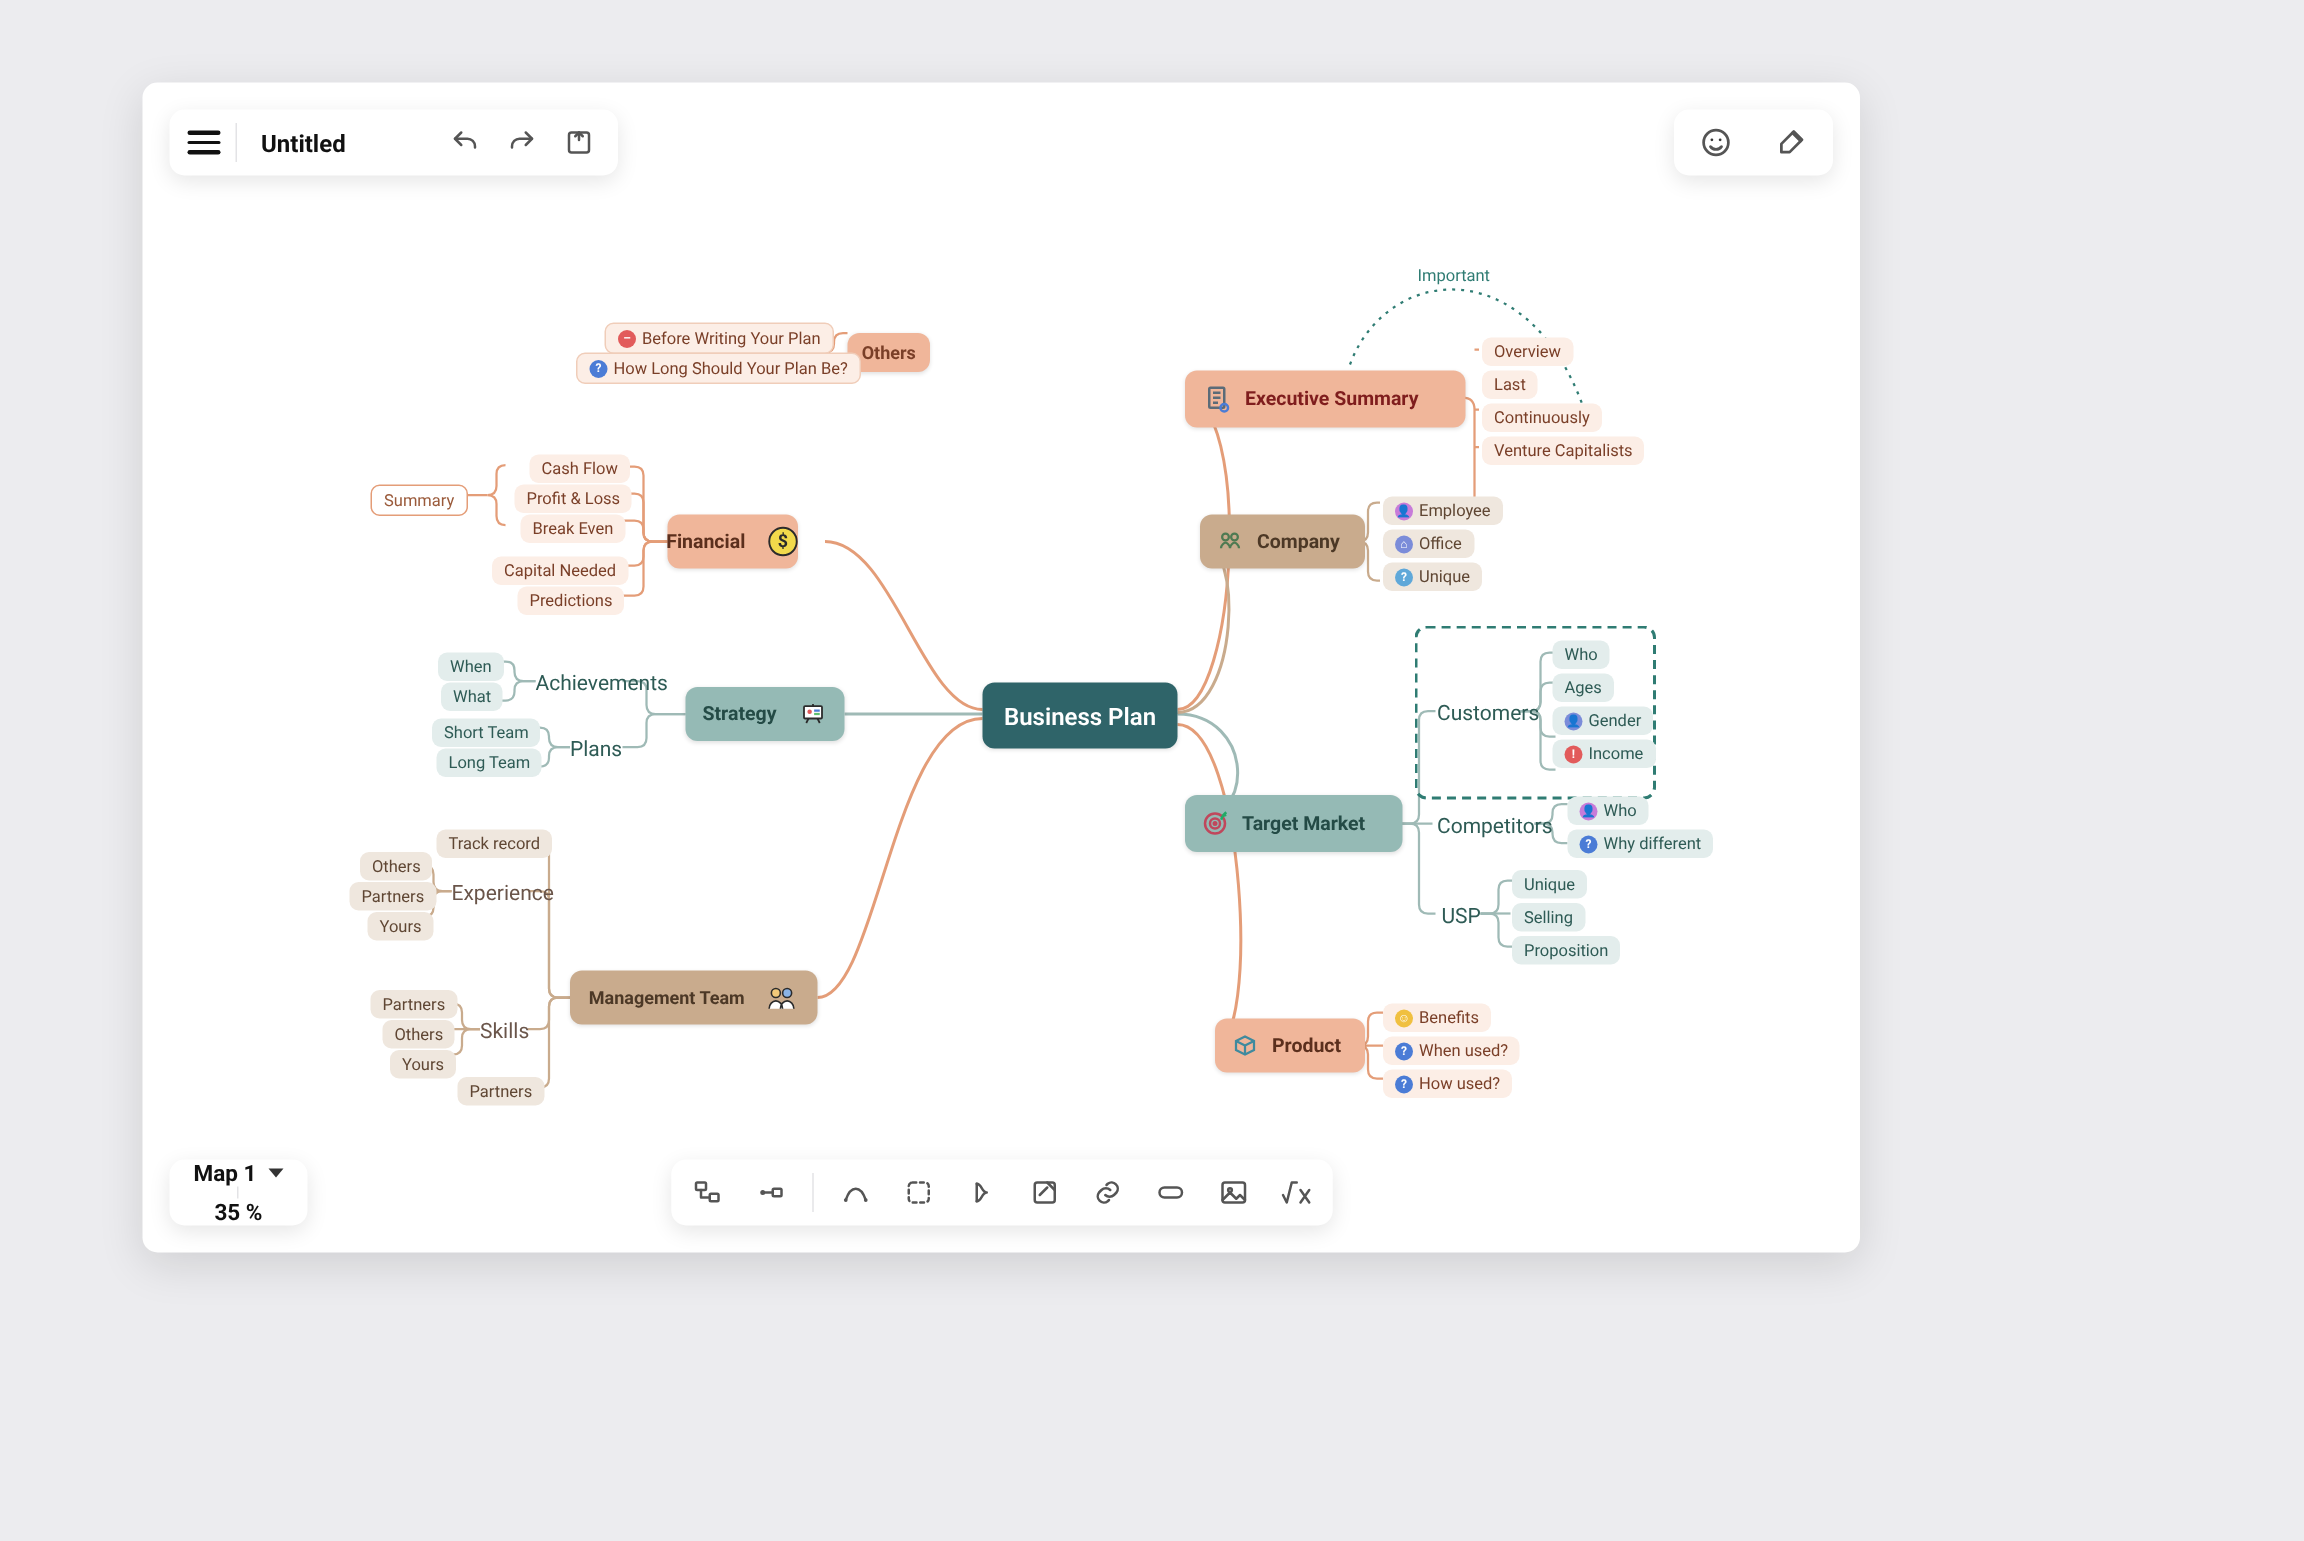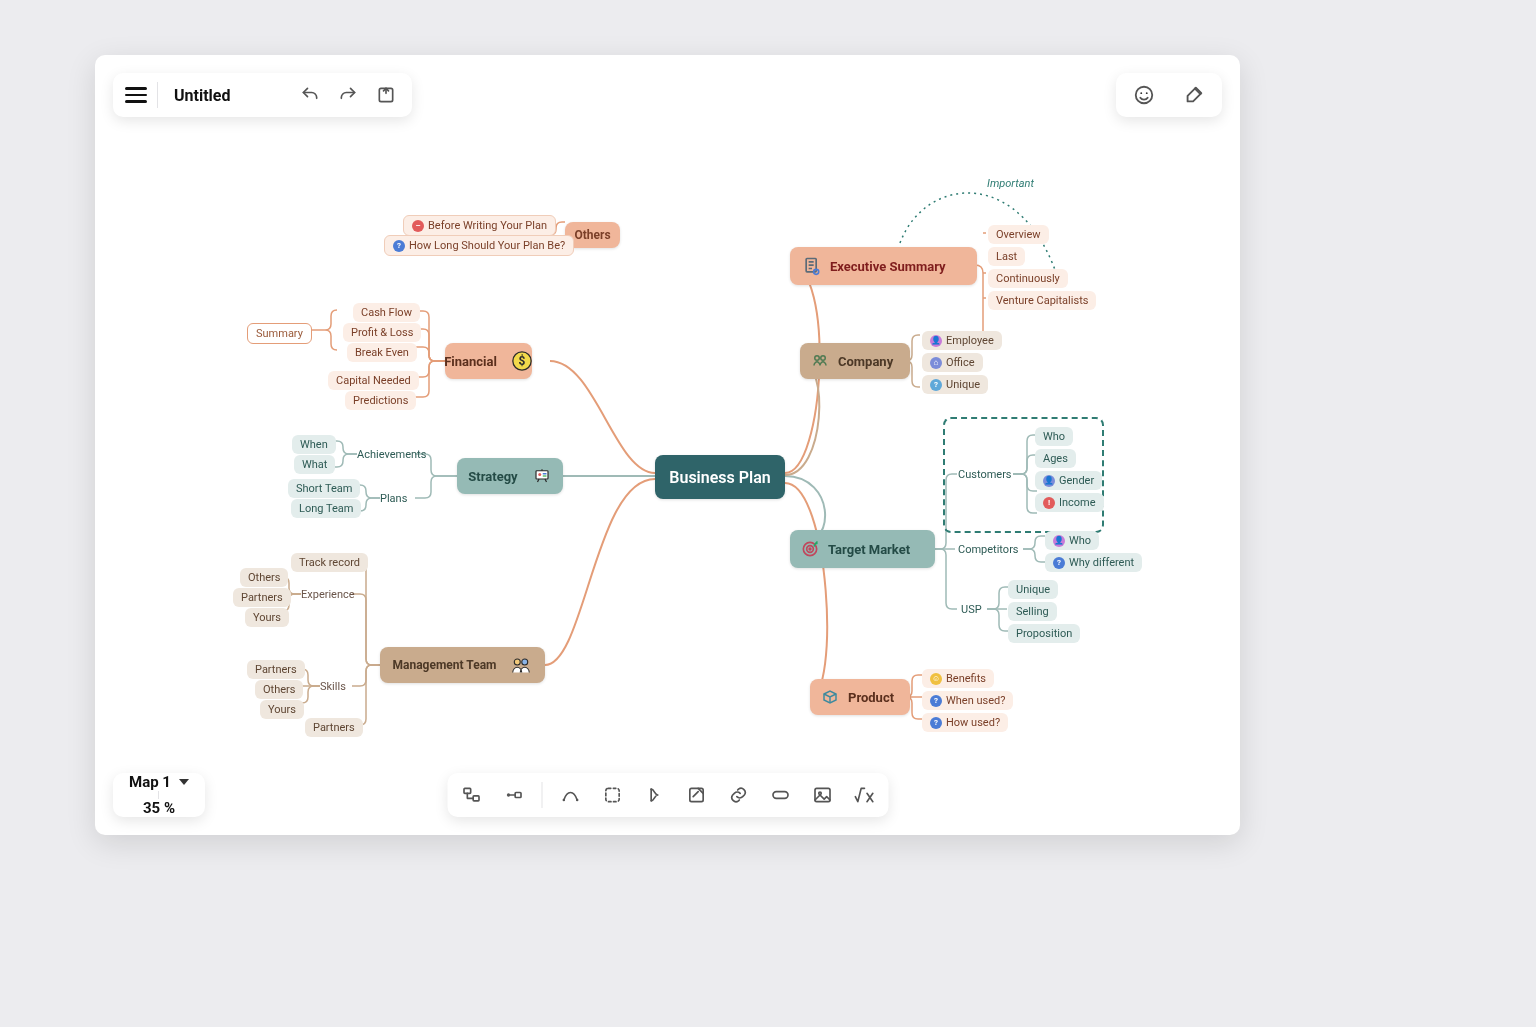--- a/index.html
+++ b/index.html
@@ -15,22 +15,22 @@
   .tb-right{position:absolute;right:18px;top:18px;display:flex;align-items:center;height:44px;background:#fff;border-radius:10px;box-shadow:0 4px 14px rgba(0,0,0,.1);padding:0 14px;gap:22px;}
   
   .tb-bl{position:absolute;left:18px;bottom:18px;display:flex;align-items:center;height:44px;background:#fff;border-radius:10px;box-shadow:0 4px 14px rgba(0,0,0,.1);font-weight:700;color:#111;font-size:15px;flex-direction:column;}
   .bl-cell{padding:0 16px;height:100%;display:flex;align-items:center;gap:8px;}
   .caret-down{width:0;height:0;border-left:5px solid transparent;border-right:5px solid transparent;border-top:6px solid #333;}
   .tb-bc{position:absolute;left:50%;bottom:18px;transform:translateX(-50%);display:flex;align-items:center;height:44px;background:#fff;border-radius:10px;box-shadow:0 4px 14px rgba(0,0,0,.1);padding:0 10px;gap:14px;}
   
   .canvas{position:absolute;left:0;top:0;right:0;bottom:0;}
   .node{position:absolute;border-radius:8px;display:flex;align-items:center;justify-content:center;font-weight:700;box-shadow:0 1px 3px rgba(0,0,0,.12);cursor:pointer;white-space:nowrap;}
   .chip{position:absolute;border-radius:6px;font-size:11px;padding:3px 8px;display:flex;align-items:center;gap:4px;cursor:pointer;white-space:nowrap;}
-  .lbl{position:absolute;font-size:11px;color:#6a554a;white-space:nowrap;}
-  .annot{position:absolute;font-size:11px;color:#2f7c73;font-style:italic;margin-left:42px;}
+  .lbl{position:absolute;font-size:14px;color:#6a554a;white-space:nowrap;}
+  .annot{position:absolute;font-size:11px;color:#2f7c73;}
   .dashbox{position:absolute;border:2px dashed #2f7c73;border-radius:8px;}
   .ic{display:inline-flex;align-items:center;justify-content:center;margin-left:8px;}
   svg.conn{position:absolute;left:0;top:0;pointer-events:none;overflow:visible;}
   .dot{width:12px;height:12px;border-radius:50%;display:inline-flex;align-items:center;justify-content:center;font-size:8px;color:#fff;font-weight:700;}
 </style>
 </head>
 <body>
 
 <div class="stage">
 

